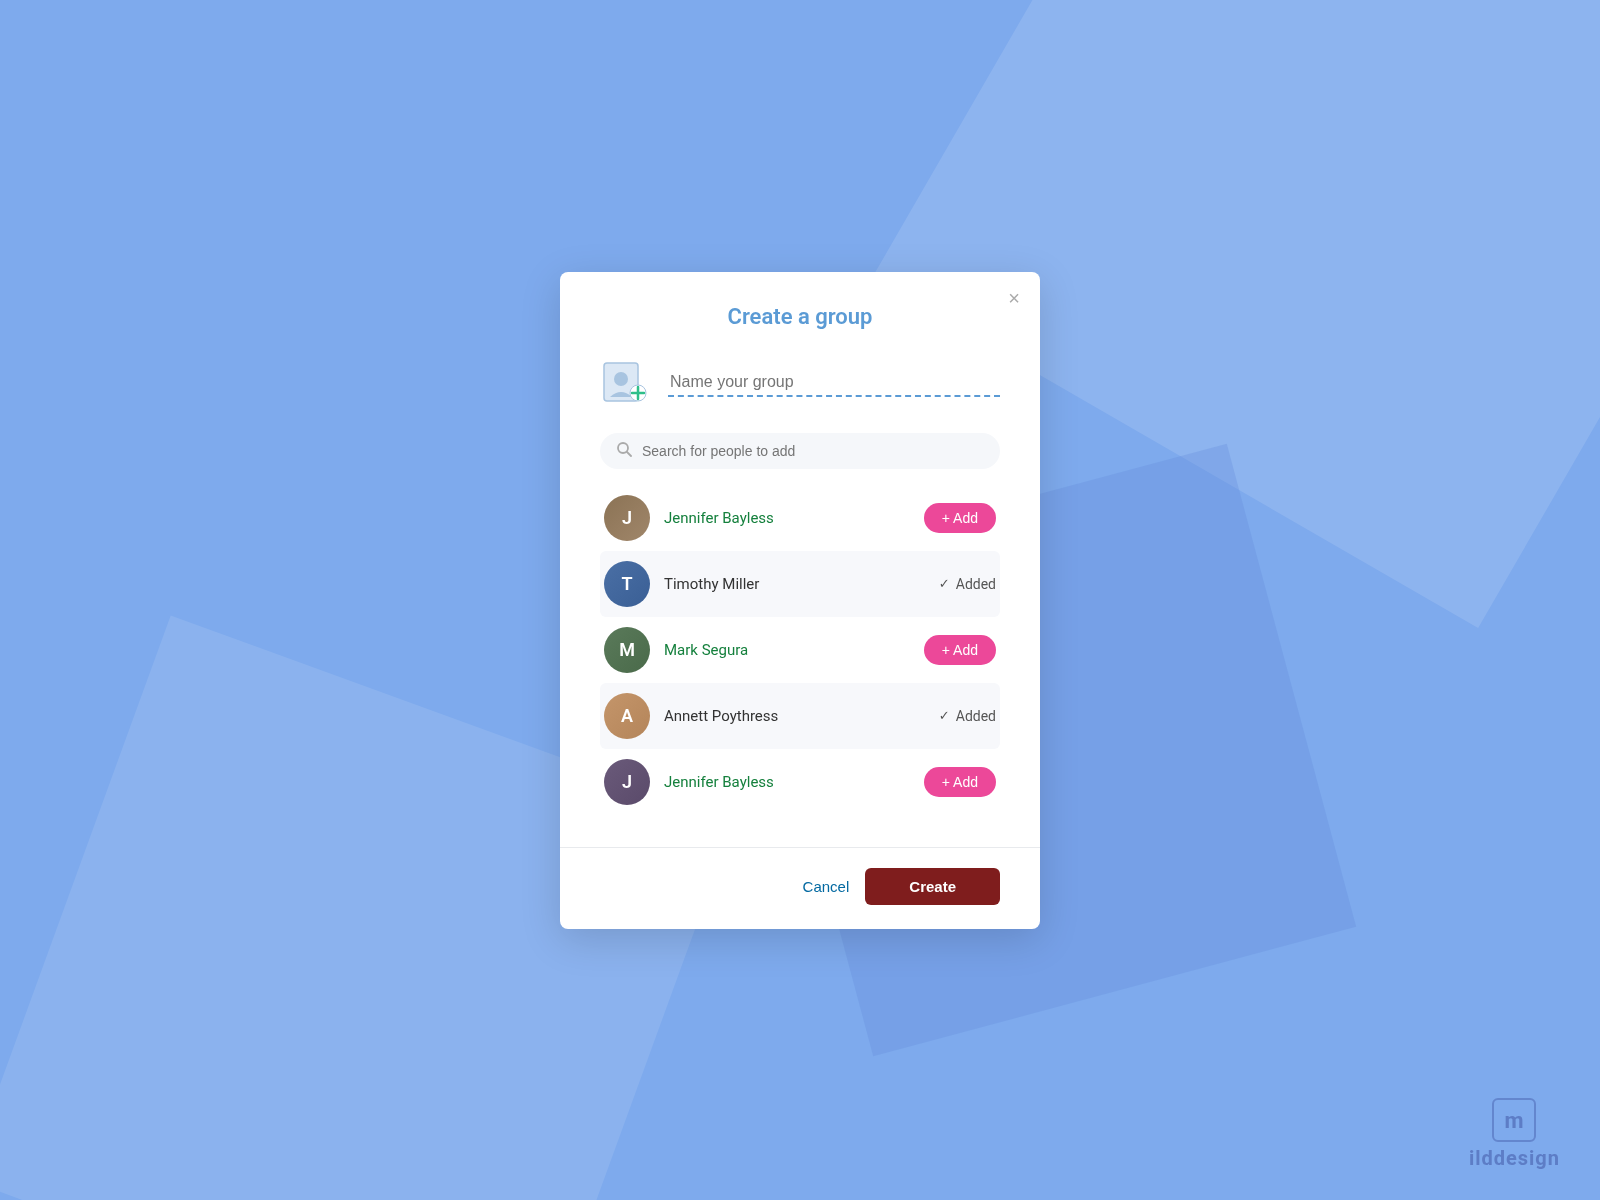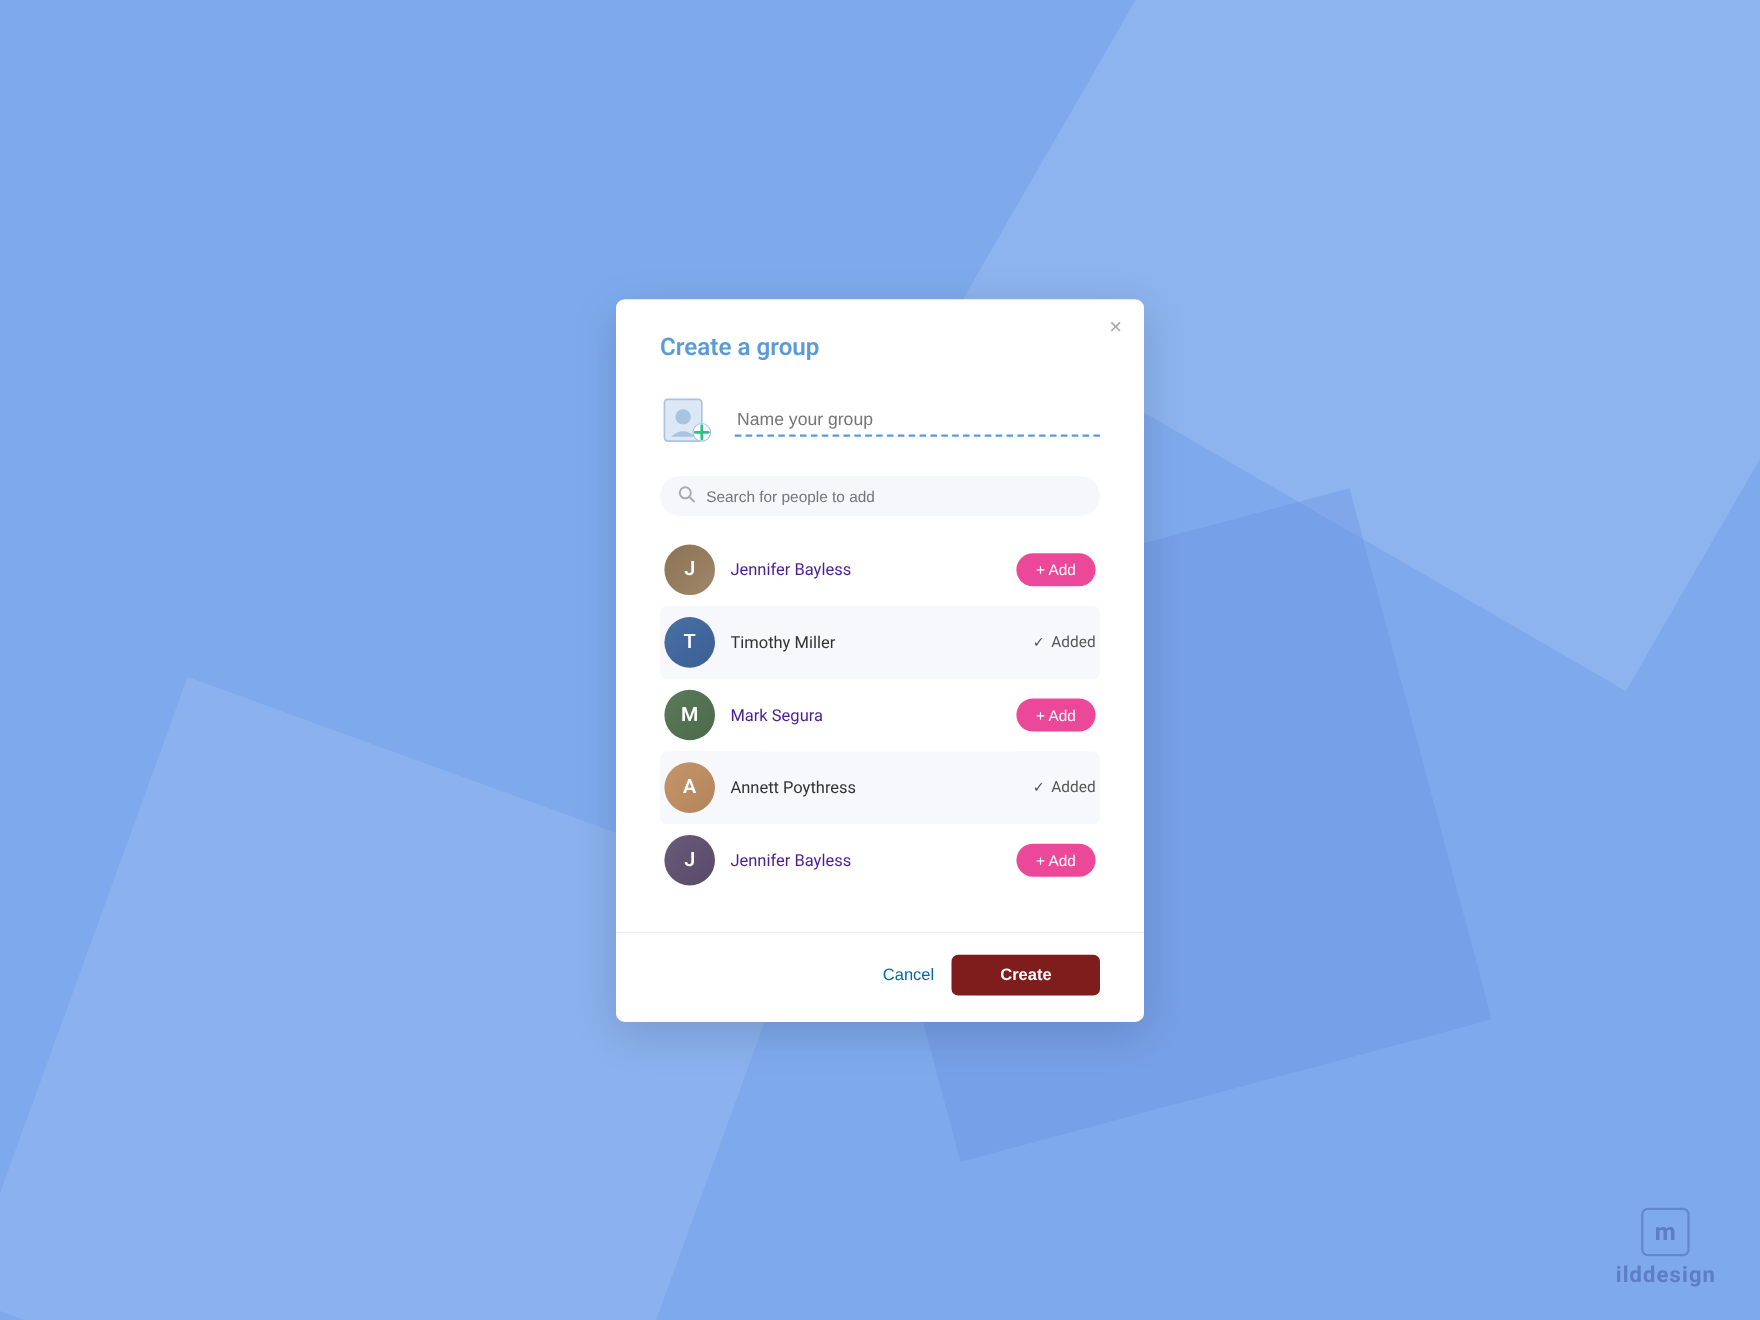--- a/index.html
+++ b/index.html
@@ -54,21 +54,21 @@
       box-shadow: 0 10px 40px rgba(0,0,0,0.15);
       position: relative;
       z-index: 10;
     }
 
     .modal-body {
       padding: 32px 40px 24px;
     }
 
     .modal-title {
-      text-align: left;
+      text-align: center;
       font-size: 22px;
       font-weight: 600;
       color: #5b9bd5;
       margin-bottom: 28px;
     }
 
     .close-btn {
       position: absolute;
       top: 16px;
       right: 20px;
@@ -174,21 +174,21 @@
     
     .avatar-1 { background: linear-gradient(135deg, #8b7355, #a0866a); }
     .avatar-2 { background: linear-gradient(135deg, #4a6fa5, #3a5f95); }
     .avatar-3 { background: linear-gradient(135deg, #5a7a5a, #4a6a4a); }
     .avatar-4 { background: linear-gradient(135deg, #c4956a, #b4855a); }
     .avatar-5 { background: linear-gradient(135deg, #6a5a7a, #5a4a6a); }
 
     .person-name {
       flex: 1;
       font-size: 15px;
-      color: #4c1d95;
+      color: #15803d;
     }
 
     .person-name.bold {
       font-weight: 400;
       color: #333;
     }
 
     .add-btn {
       background: #ec4899;
       color: #fff;

